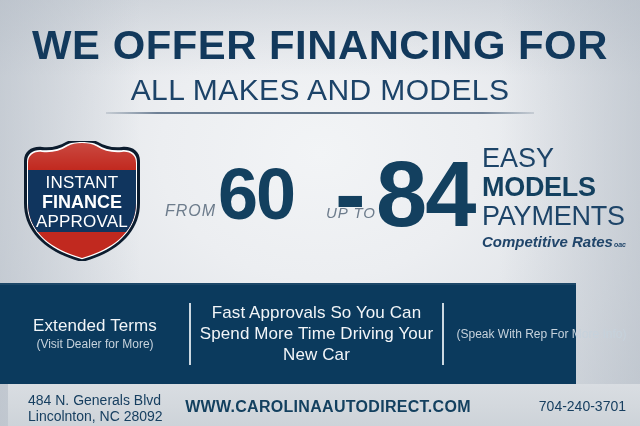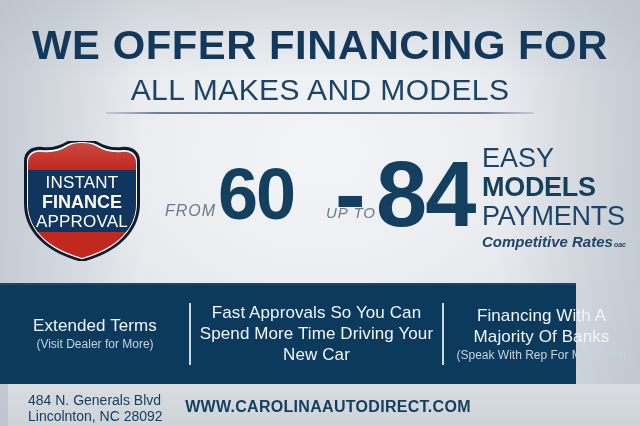--- a/index.html
+++ b/index.html
@@ -342,29 +342,29 @@
     <div class="band-col c1">
       <div class="band-title">Extended Terms</div>
       <div class="band-note">(Visit Dealer for More)</div>
     </div>
 
     <div class="band-col c2">
       <div class="band-title">Fast Approvals So You Can Spend More Time Driving Your New Car</div>
     </div>
 
     <div class="band-col c3">
-      <div class="band-title">Financing With A Majority Of Banks</div>
       <div class="band-note">(Speak With Rep For More Info)</div>
     </div>
 
     <div class="band-div d1"></div>
     <div class="band-div d2"></div>
   </div>
 
   <div class="footer">
     <div class="footer-addr">
       <div>484 N. Generals Blvd</div>
       <div>Lincolnton, NC 28092</div>
     </div>
     <div class="footer-web">WWW.CAROLINAAUTODIRECT.COM</div>
+    <div class="footer-phone">704-240-3701</div>
   </div>
 
 </div>
 
 </body></html>

